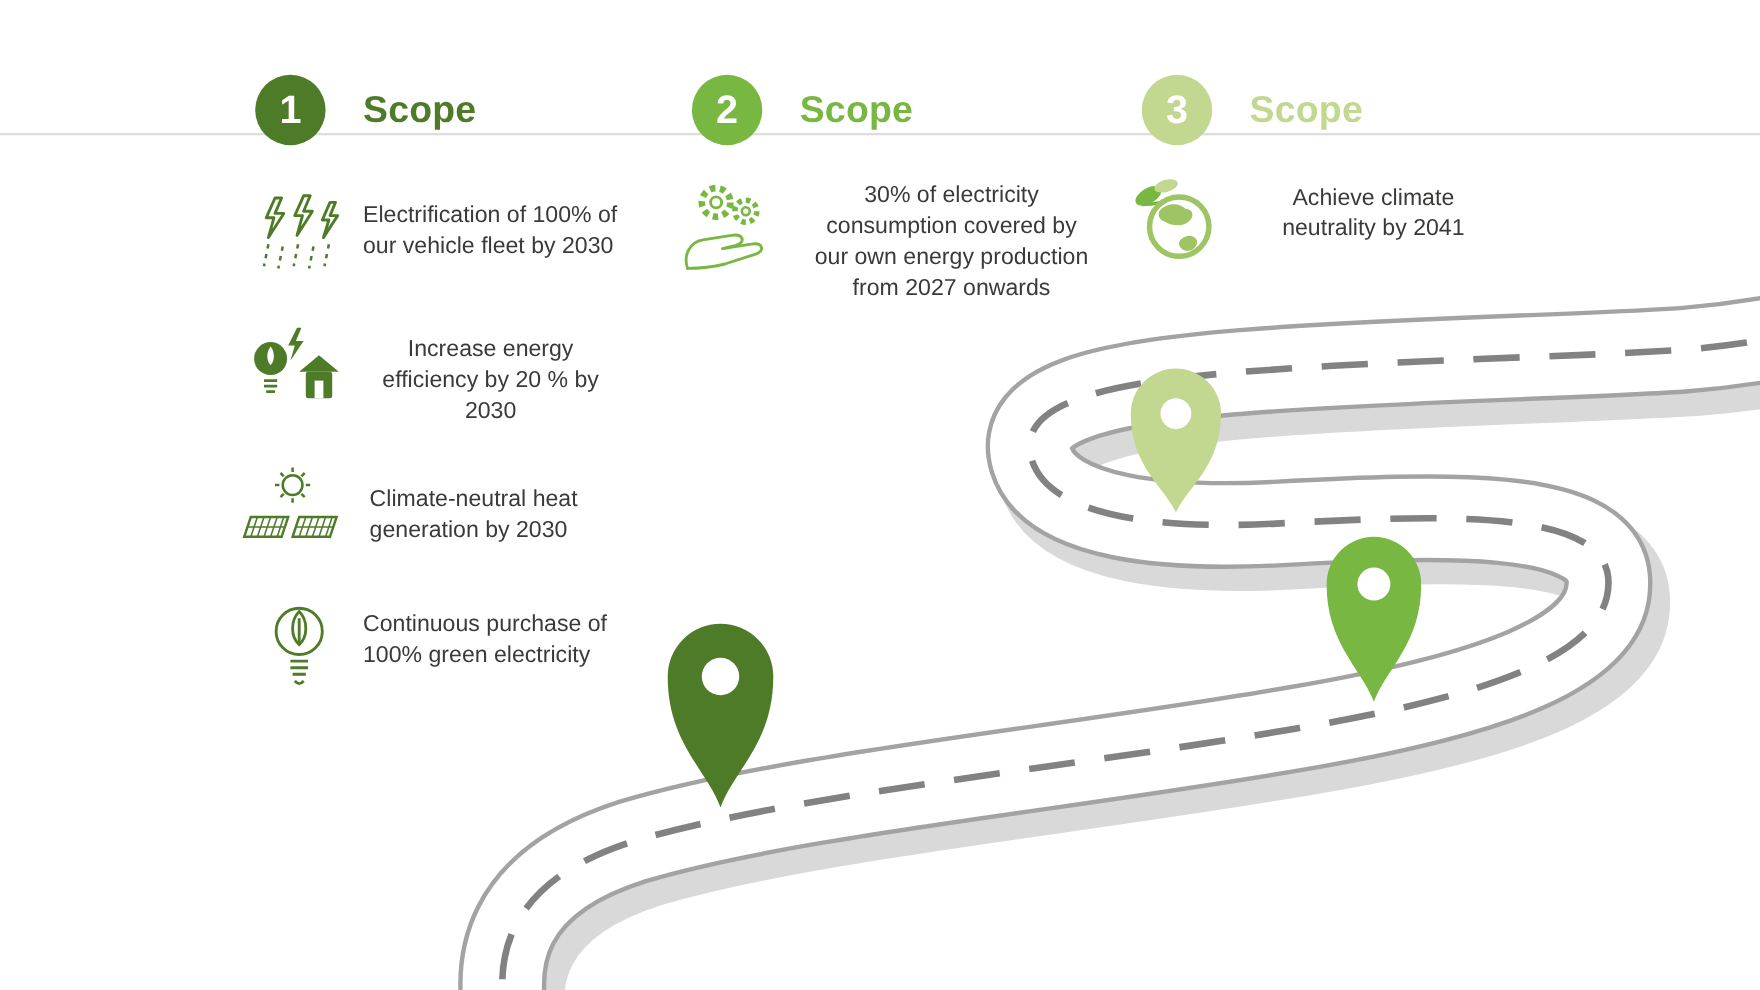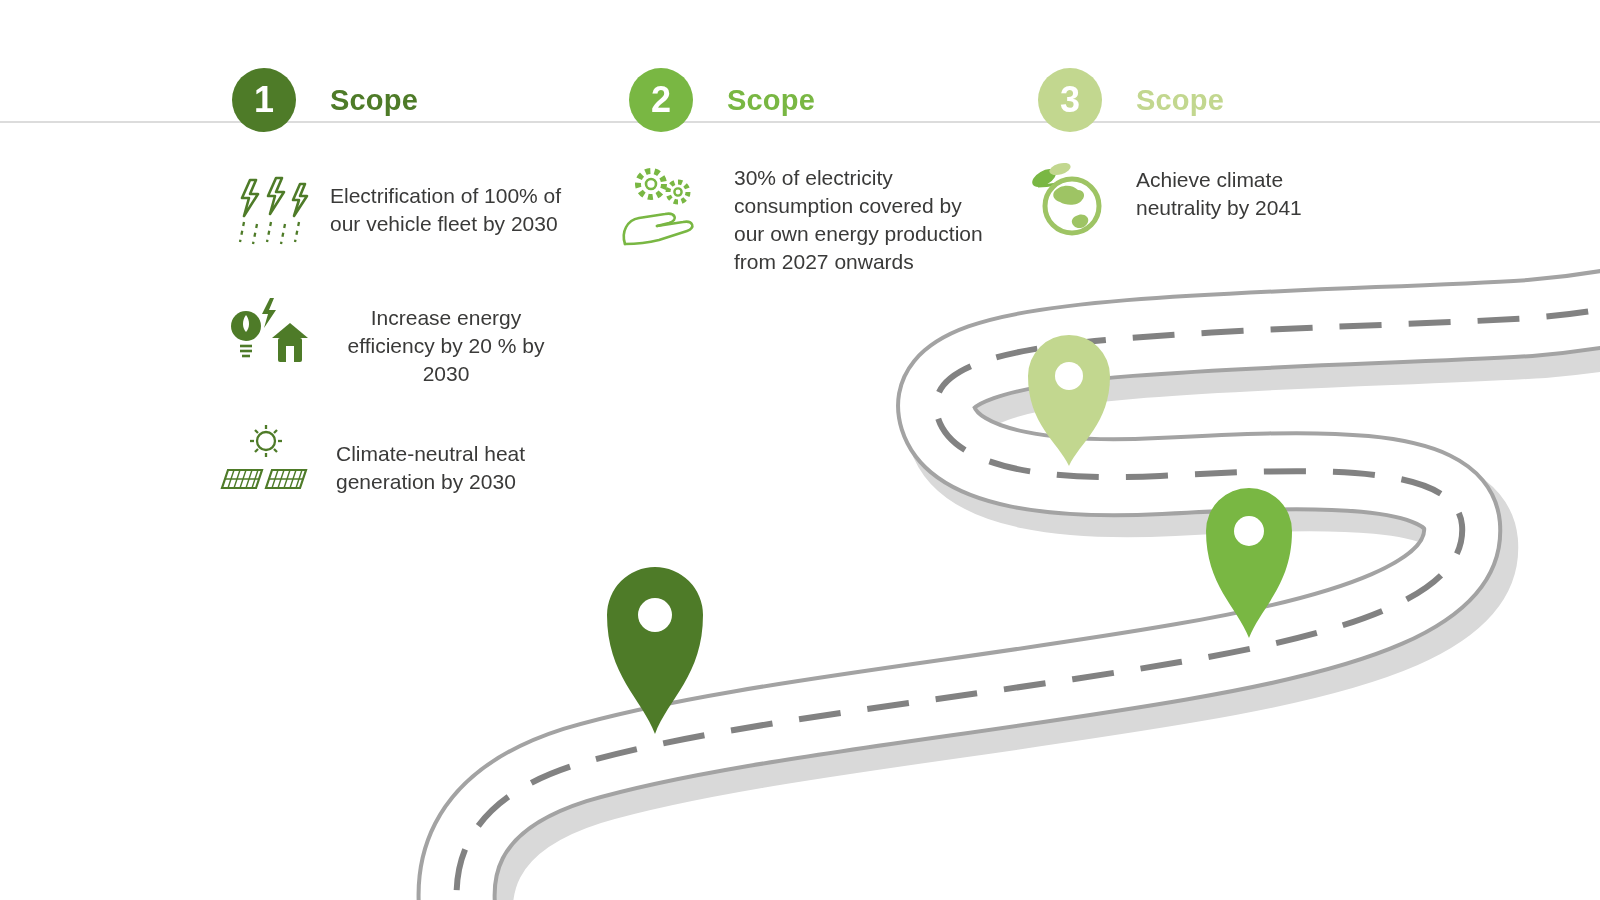--- a/index.html
+++ b/index.html
@@ -5,28 +5,28 @@
   html,body{margin:0;padding:0;background:#ffffff;}
   .stage{
     position:relative;width:1600px;height:900px;overflow:hidden;
     background:#ffffff;font-family:"Liberation Sans",sans-serif;color:#3a3a39;
   }
   .divider{position:absolute;left:0;right:0;top:121px;height:2px;background:#dcdcdc;z-index:0;}
   .road-svg{position:absolute;left:0;top:0;z-index:1;pointer-events:none;}
   .col-header{position:absolute;display:flex;align-items:center;gap:34px;z-index:2;}
   .badge{width:64px;height:64px;border-radius:50%;display:flex;align-items:center;justify-content:center;
          color:#ffffff;font-size:36px;font-weight:bold;}
-  .scope-label{font-size:29px;font-weight:bold;letter-spacing:.2px;}
+  .scope-label{font-size:34px;font-weight:bold;letter-spacing:.2px;}
   .c1{background:#4e7b28;} .c2{background:#79b743;} .c3{background:#c2d78f;}
   .t1{color:#4e7b28;} .t2{color:#79b743;} .t3{color:#c2d78f;}
   .item{position:absolute;display:flex;align-items:flex-start;z-index:2;}
   .icon-box{display:flex;justify-content:center;align-items:flex-start;flex:0 0 auto;}
   .w108{width:108px;} .w114{width:114px;}
   .item-text{font-size:21px;line-height:28px;white-space:pre-line;}
-  .gap14{margin-left:14px;} .gap4{margin-left:4px;}
+  .gap14{margin-left:14px;text-align:center;} .gap4{margin-left:4px;}
   .pt2{padding-top:2px;} .pt6{padding-top:6px;} .pt8{padding-top:8px;} .pt16{padding-top:16px;margin-left:16px;}
   .tw240{width:240px;} .tw262{width:262px;} .tw225{width:225px;}
 </style>
 </head>
 <body>
 
 <div class="stage">
 
   <div class="divider"></div>
 
@@ -123,20 +123,37 @@
         <g stroke="#4e7b28" fill="none" stroke-width="1.4">
           <path d="M14 46 L8 64 M20 46 L14 64 M26 46 L20 64 M32 46 L26 64 M38 46 L32 64 M5 55 H39"></path>
           <path d="M58 46 L52 64 M64 46 L58 64 M70 46 L64 64 M76 46 L70 64 M82 46 L76 64 M49 55 H83"></path>
         </g>
       </svg>
     </div>
     <div class="item-text tw240 gap4 pt16">Climate-neutral heat
 generation by 2030</div>
   </div>
 
+  <div class="item" style="left:218px;top:546px;">
+    <div class="icon-box w108">
+      <svg width="62" height="90" viewBox="0 0 62 90">
+        <g stroke="#4e7b28" fill="none" stroke-width="2.6">
+          <circle cx="31" cy="28" r="21"></circle>
+          <path d="M31 40 C23 33 23 18 31 10 C39 18 39 33 31 40 Z"></path>
+          <line x1="31" y1="40" x2="31" y2="16"></line>
+          <line x1="23" y1="55" x2="39" y2="55"></line>
+          <line x1="23" y1="61" x2="39" y2="61"></line>
+          <line x1="25" y1="67" x2="37" y2="67"></line>
+          <path d="M27 73 Q31 78 35 73"></path>
+        </g>
+      </svg>
+    </div>
+    <div class="item-text tw240 gap4 pt8">Continuous purchase of
+100% green electricity</div>
+  </div>
 
   <div class="col-header" style="left:629px;top:68px;">
     <div class="badge c2">2</div>
     <div class="scope-label t2">Scope</div>
   </div>
 
   <div class="item" style="left:606px;top:162px;">
     <div class="icon-box w114">
       <svg width="92" height="86" viewBox="0 0 92 86">
         <g stroke="#79b743" fill="none">

